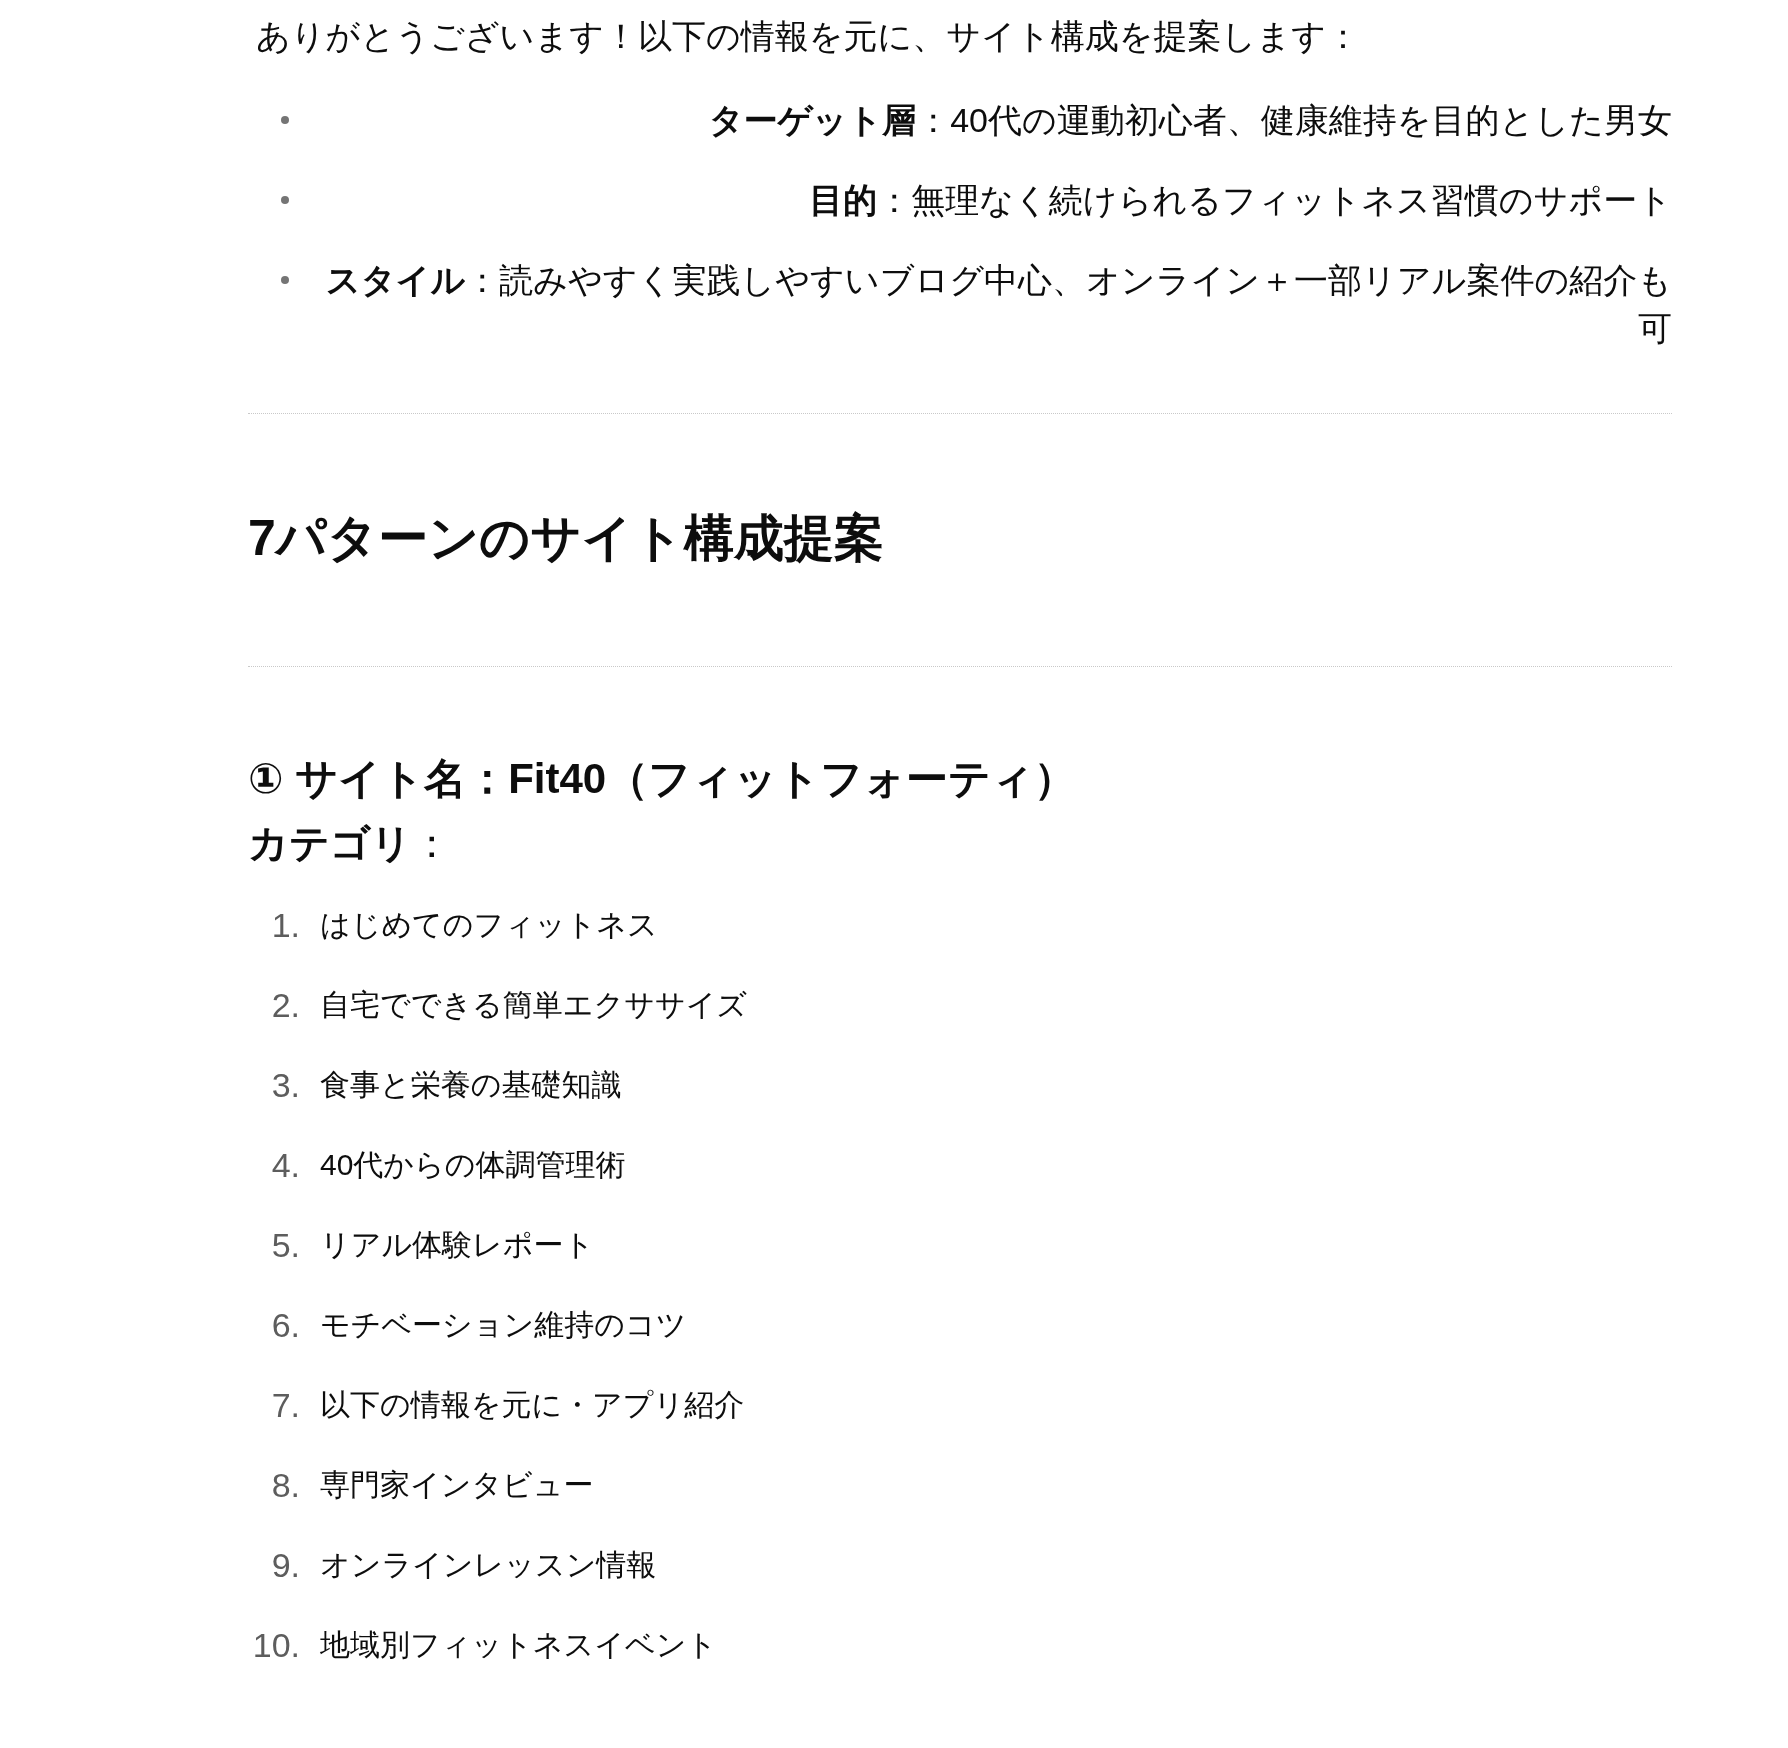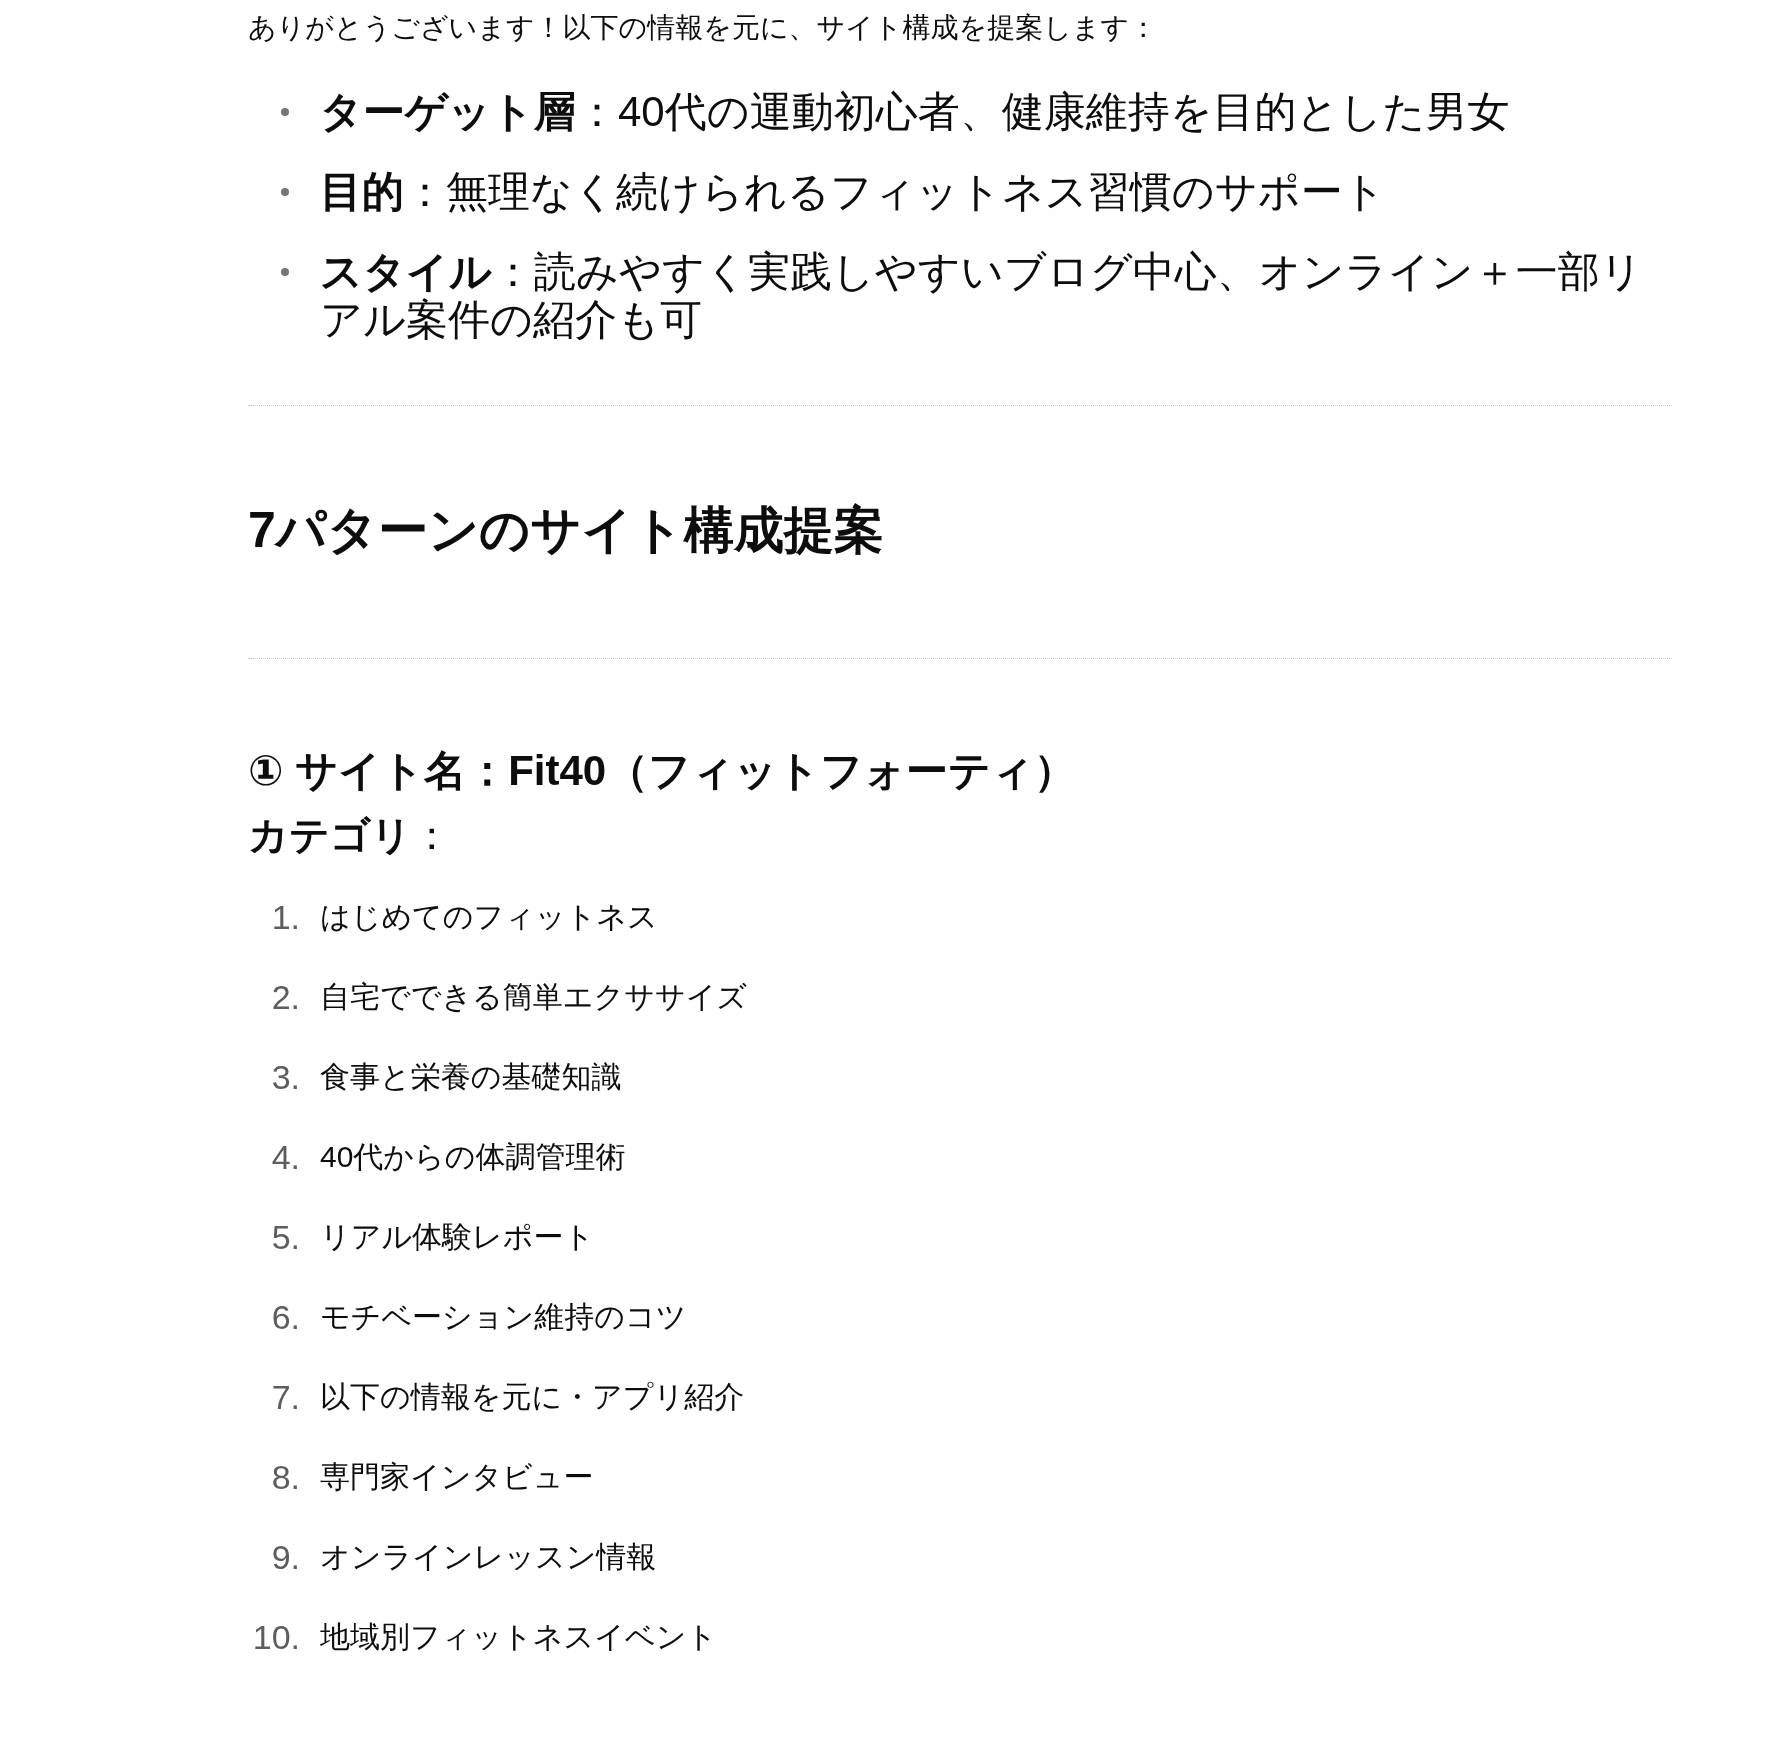--- a/index.html
+++ b/index.html
@@ -17,37 +17,38 @@
   }
   .page {
     box-sizing: border-box;
     width: 1788px;
     height: 1748px;
     padding: 4px 116px 0 248px; 
     background: #ffffff;
   }
   
   .intro {
-    margin: 0;
-    font-size: 28px;
+    margin: 8px;
+    font-size: 34px;
     line-height: 48px;
     font-weight: 400;
   }
   
   ul.info-list {
     list-style: none;
     margin: 36px 0 0 0;
     padding: 0;
   }
   ul.info-list li {
     position: relative;
     padding-left: 72px;
-    font-size: 42px;
+    font-size: 34px;
     line-height: 48px;
     margin-bottom: 32px;
+    text-align: right;
   }
   ul.info-list li .dot {
     position: absolute;
     left: 33px;
     top: 20px;
     width: 8px;
     height: 8px;
     border-radius: 50%;
     background: #757575;
   }

